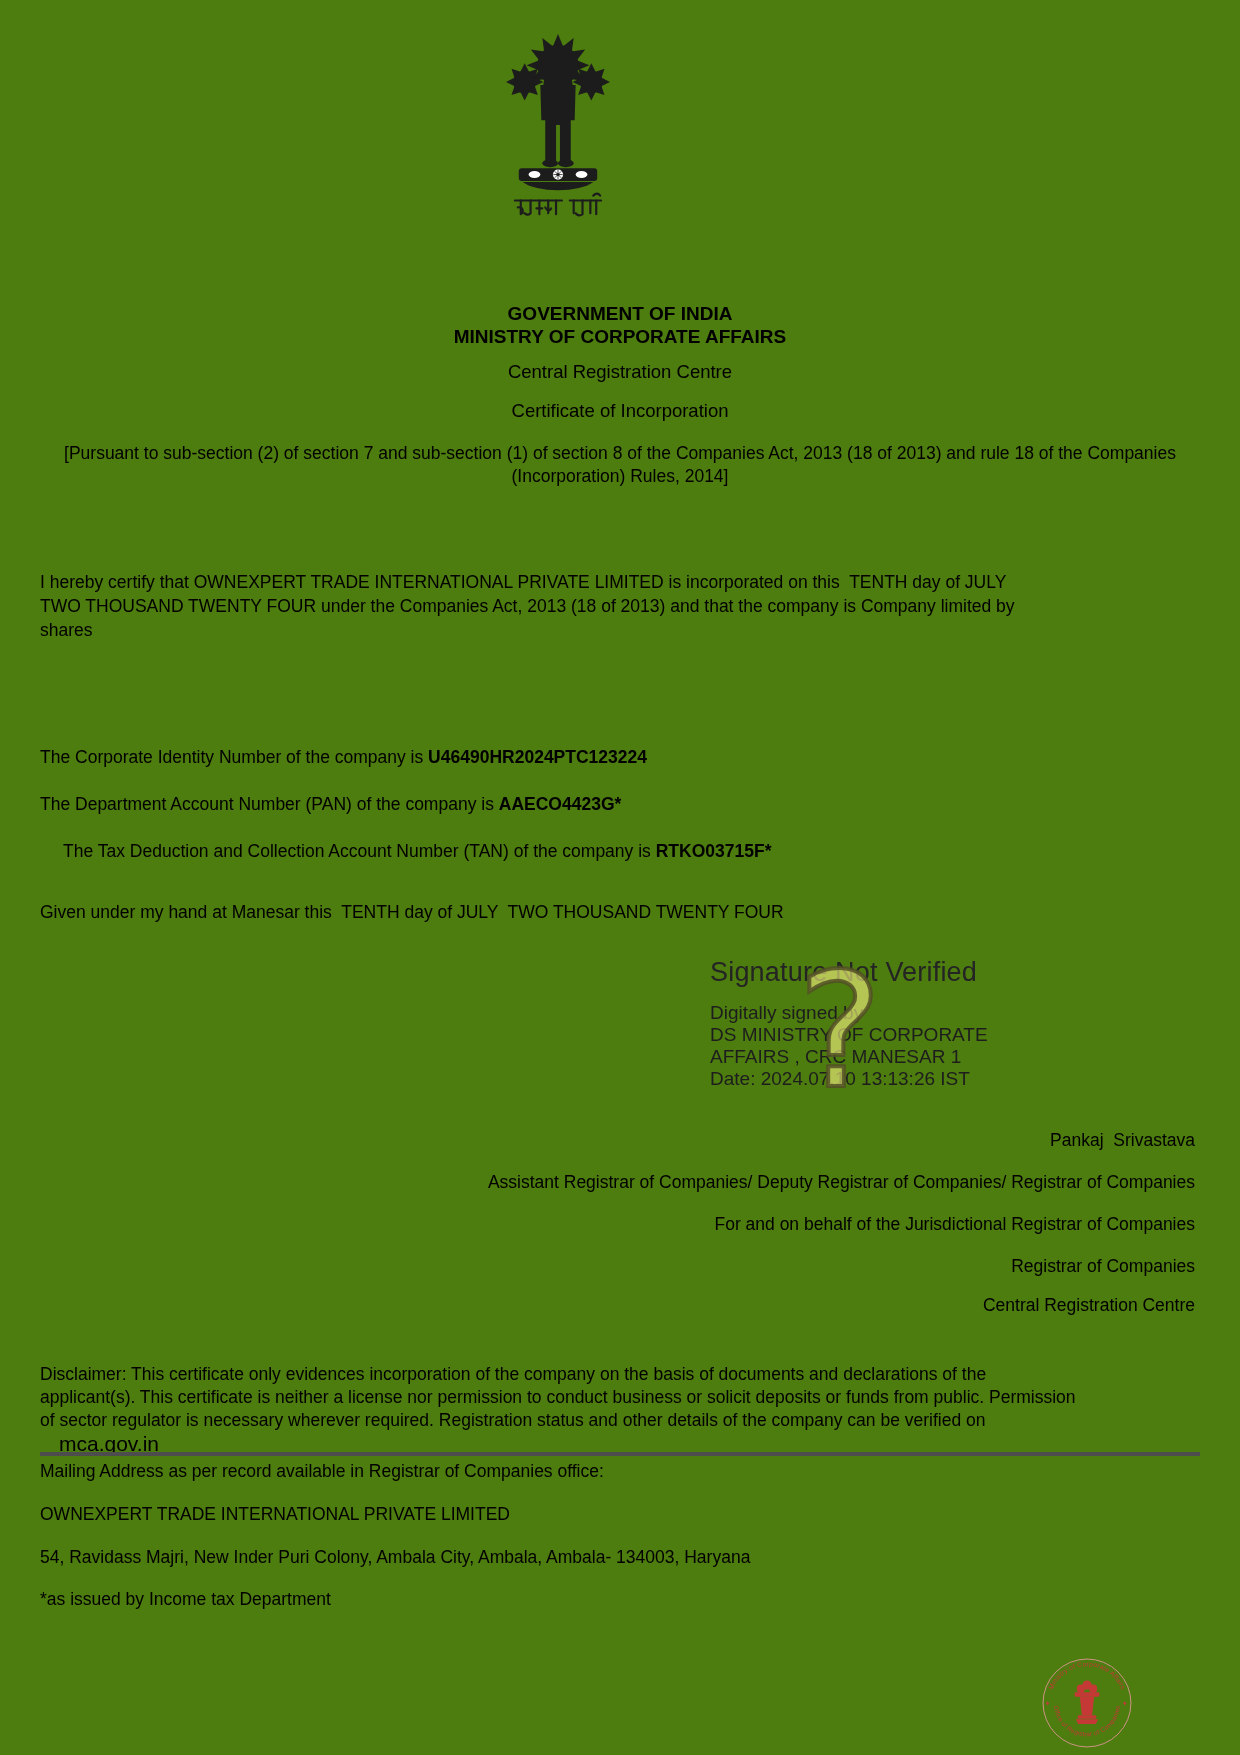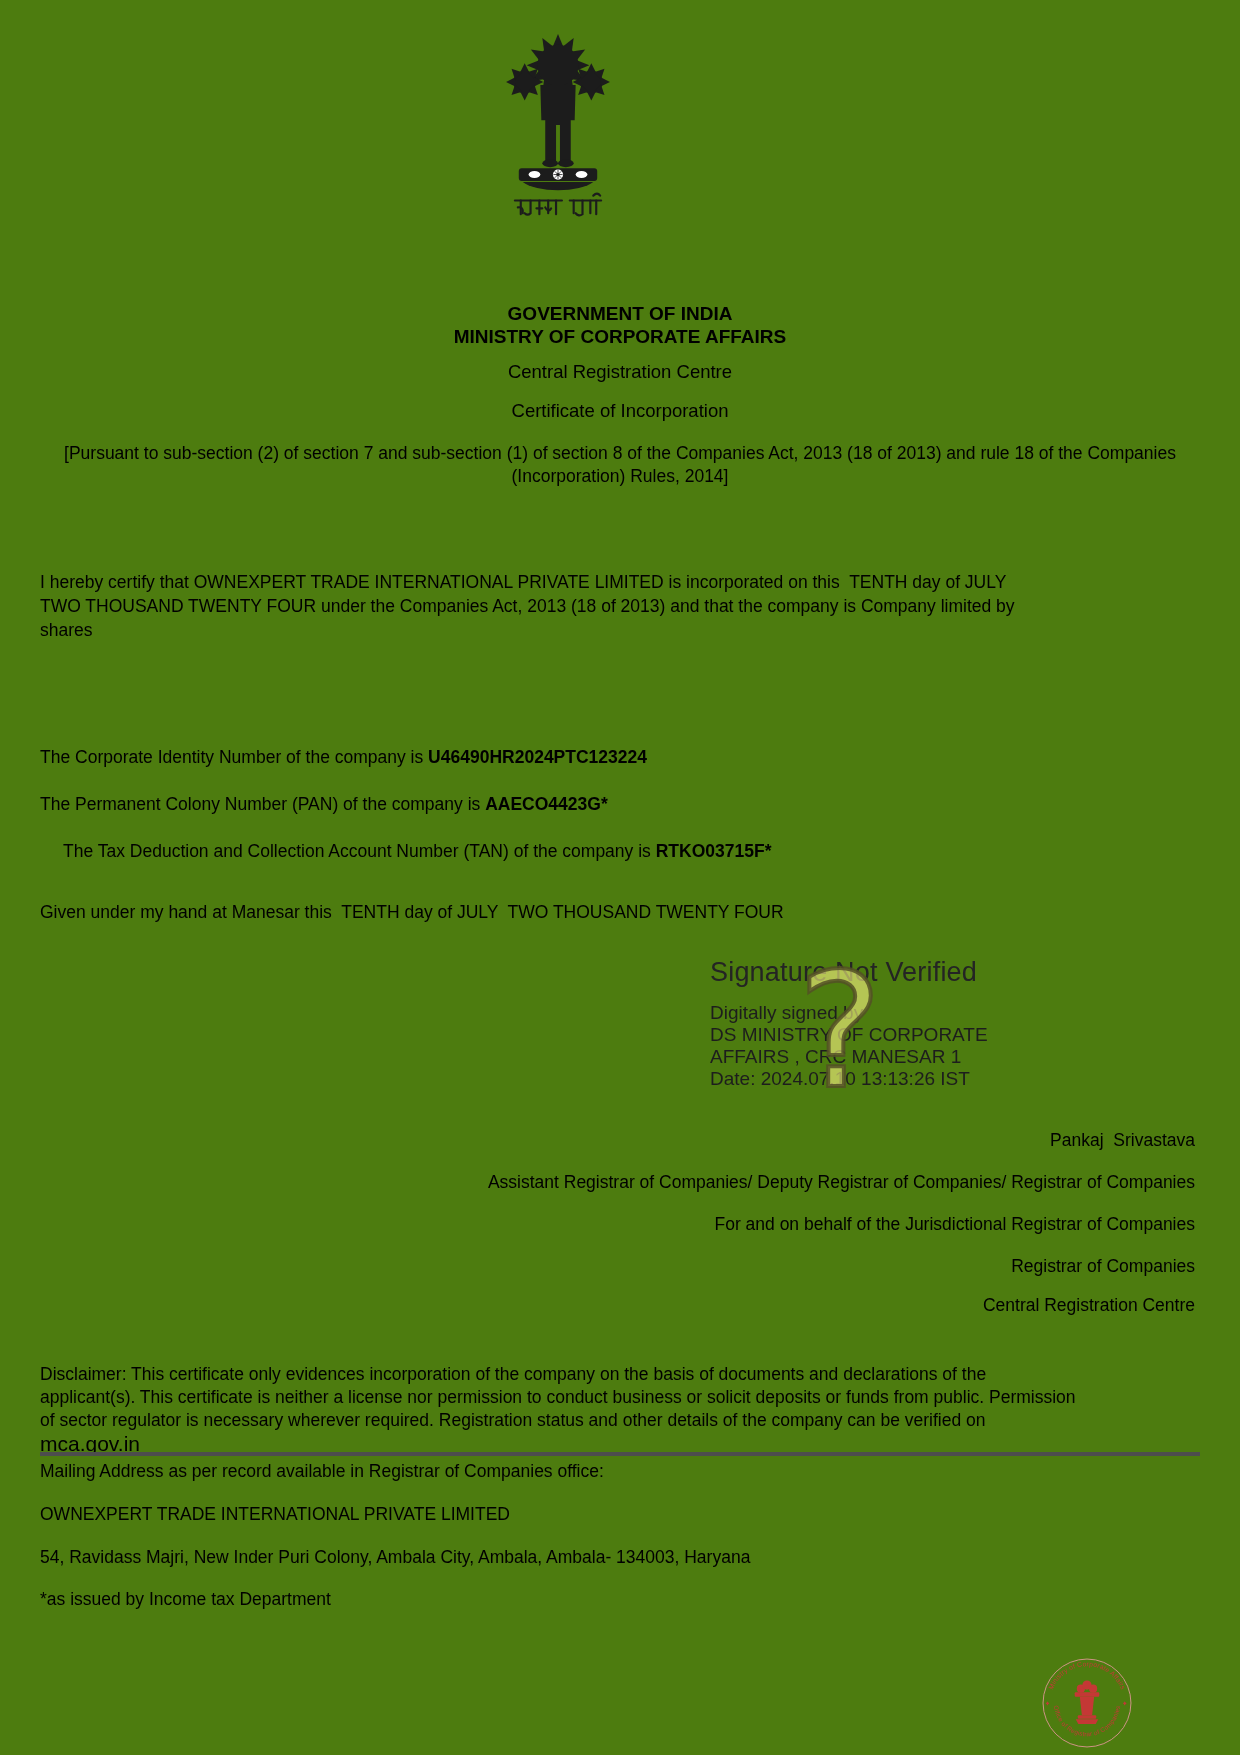--- a/index.html
+++ b/index.html
@@ -52,21 +52,21 @@
     pointer-events: none;
   }
   .signoff { left: 35px; width: 1160px; text-align: right; font-size: 17.5px; }
   .signoff-name { top: 1130px; white-space: pre; }
   .signoff-designation { top: 1172px; }
   .signoff-behalf { top: 1214px; }
   .signoff-roc { top: 1256px; }
   .signoff-crc { top: 1295px; }
 
   .disclaimer { left: 40px; top: 1363px; width: 1040px; font-size: 17.5px; line-height: 23px; }
-  .mca-link { font-size: 21px; }
+  .mca-link { font-size: 21px; margin-left: 19px; }
   .divider { left: 40px; top: 1452px; width: 1160px; height: 4px; background: #4d4d4d; }
 
   .mailing-heading { left: 40px; top: 1459px; }
   .mailing-company { left: 40px; top: 1502px; }
   .mailing-address { left: 40px; top: 1545px; }
   .issued-note { left: 40px; top: 1587px; }
 
   .stamp-svg { position: absolute; left: 1041px; top: 1657px; opacity: 0.92; }
 </style>
 </head>
@@ -154,21 +154,21 @@
     <div>GOVERNMENT OF INDIA</div>
     <div>MINISTRY OF CORPORATE AFFAIRS</div>
   </div>
   <div class="abs center-col crc-line">Central Registration Centre</div>
   <div class="abs center-col cert-title">Certificate of Incorporation</div>
   <div class="abs center-col pursuant">[Pursuant to sub-section (2) of section 7 and sub-section (1) of section 8 of the Companies Act, 2013 (18 of 2013) and rule 18 of the Companies (Incorporation) Rules, 2014]</div>
 
   <p class="abs certify body-text prewrap"><span>I hereby certify that </span><span>OWNEXPERT TRADE INTERNATIONAL PRIVATE LIMITED</span><span> is incorporated on this  TENTH day of JULY  TWO THOUSAND TWENTY FOUR under the Companies Act, 2013 (18 of 2013) and that the company is Company limited by shares</span></p>
 
   <p class="abs id-line cin body-text"><span>The Corporate Identity Number of the company is </span><span class="bold">U46490HR2024PTC123224</span></p>
-  <p class="abs id-line pan body-text"><span>The Permanent Colony Number (PAN) of the company is </span><span class="bold">AAECO4423G*</span></p>
+  <p class="abs id-line pan body-text"><span>The Department Account Number (PAN) of the company is </span><span class="bold">AAECO4423G*</span></p>
   <p class="abs id-line tan body-text"><span>The Tax Deduction and Collection Account Number (TAN) of the company is </span><span class="bold">RTKO03715F*</span></p>
 
   <p class="abs given body-text prewrap">Given under my hand at Manesar this  TENTH day of JULY  TWO THOUSAND TWENTY FOUR</p>
 
   <div class="abs sig-status">Signature Not Verified</div>
   <div class="abs sig-info">
     <div>Digitally signed by</div>
     <div>DS MINISTRY OF CORPORATE</div>
     <div>AFFAIRS , CRC MANESAR 1</div>
     <div>Date: 2024.07.10 13:13:26 IST</div>

